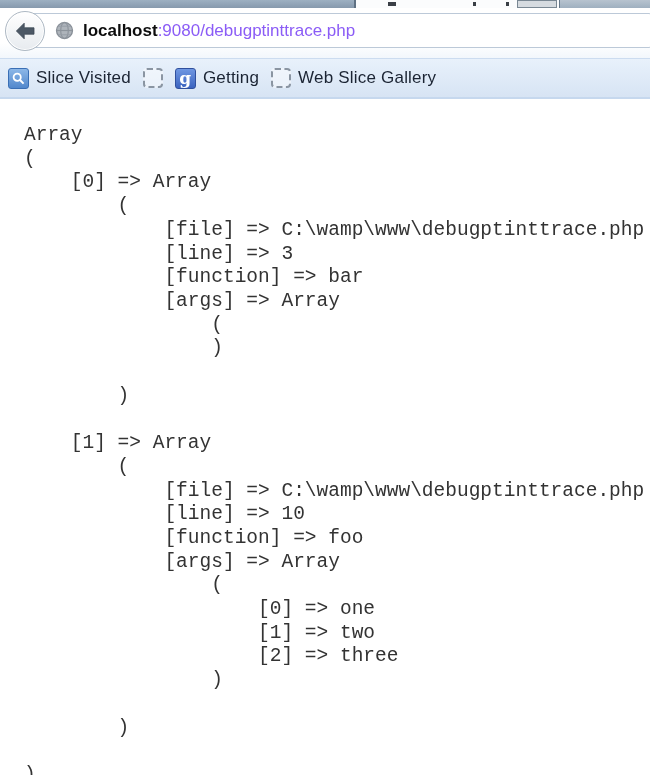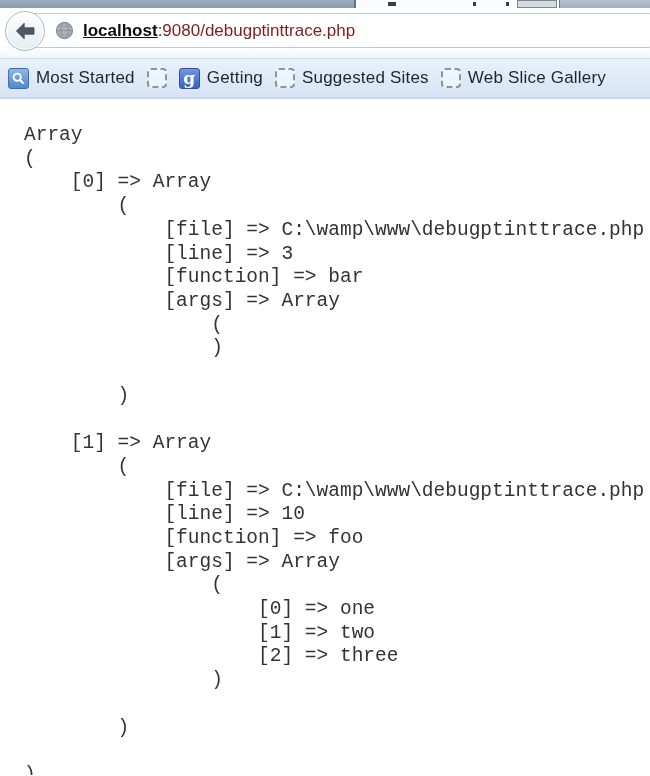--- a/index.html
+++ b/index.html
@@ -37,22 +37,22 @@
     background:linear-gradient(#ffffff 70%, #f2f7fc);
   }
   .address-field {
     position:absolute; left:26px; top:5px; right:-2px; height:35px;
     background:#ffffff;
     border:1px solid #bcc9d8; border-radius:3px;
     display:flex; align-items:center; padding-left:26px;
   }
   .globe { width:19px; height:19px; margin-left:2px; flex:0 0 auto; }
   .url { margin-left:9px; font-size:17px; white-space:nowrap; }
-  .url-host { color:#0d0d0d; font-weight:700;text-decoration:underline; }
-  .url-rest { color:#7f1d1d;margin-top:20px; }
+  .url-host { color:#0d0d0d; font-weight:700; }
+  .url-rest { color:#8b5cf6;margin-top:20px; }
   .back-btn {
     position:absolute; left:5px; top:3px; width:40px; height:40px;
     border-radius:50%;
     background:linear-gradient(#ffffff,#e7ebef);
     border:1px solid #adb8c3;
     box-shadow:inset 0 0 0 1px #ffffff;
     display:flex; align-items:center; justify-content:center;
     cursor:pointer; z-index:2;
   }
   .back-btn svg { width:24px; height:24px; }
@@ -137,38 +137,34 @@
 
 <div class="fav-bar">
 
   <div class="fav-item">
     <span class="mv-icon">
       <svg viewBox="0 0 15 15">
         <circle cx="6.2" cy="6.2" r="3.6" fill="none" stroke="#ffffff" stroke-width="1.8"></circle>
         <line x1="9" y1="9" x2="12.6" y2="12.6" stroke="#ffffff" stroke-width="2"></line>
       </svg>
     </span>
-    <span>Most Started</span>
+    <span>Slice Visited</span>
   </div>
 
   <div class="fav-item">
     <span class="empty-fav"></span>
   </div>
 
   <div class="fav-item">
     <span class="g-icon">
         <span>g</span>
       </span>
     <span>Getting</span>
   </div>
 
-  <div class="fav-item">
-    <span class="empty-fav"></span>
-    <span>Suggested Sites</span>
-  </div>
 
   <div class="fav-item">
     <span class="empty-fav"></span>
     <span>Web Slice Gallery</span>
   </div>
 
 </div>
 
 <div class="content">
   <pre class="dump">Array

